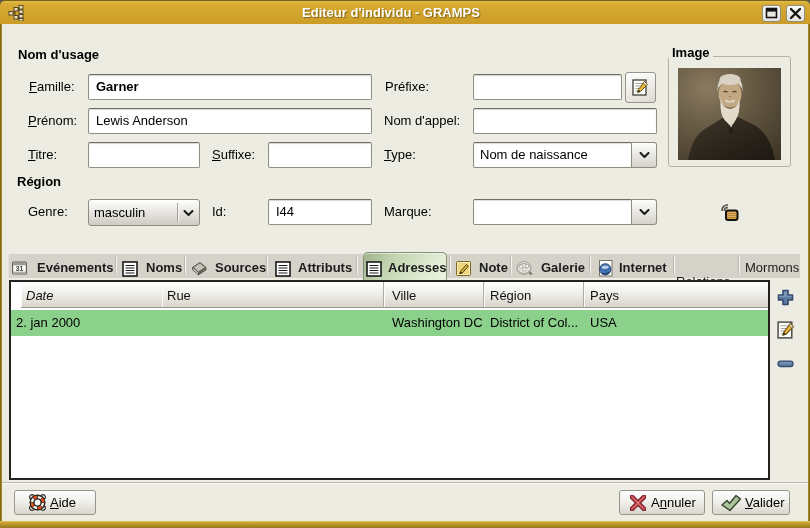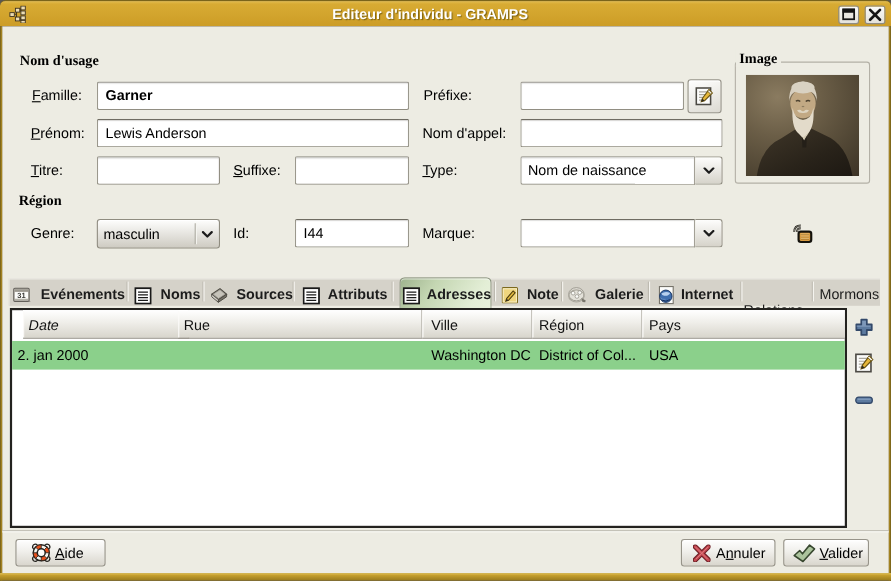--- a/index.html
+++ b/index.html
@@ -8,21 +8,21 @@
 #titlebar { position:absolute; left:0; top:0; width:810px; height:24px;
   background:linear-gradient(to bottom,#e2bc50 0%,#d8ab33 12%,#d2a42d 55%,#cc9c26 100%);
   border-top:1px solid #7a641a; border-radius:5px 5px 0 0; }
 #title { position:absolute; left:0; top:4px; width:782px; text-align:center; font-size:13px; font-weight:bold; color:#fff; text-shadow:1px 1px 1px #7c6212; }
 .tbtn { position:absolute; top:4px; width:19px; height:17px; background:linear-gradient(#fafaf8,#e4e2db); border:1px solid #8f8c83; border-radius:3px; }
 #content { position:absolute; left:2px; top:24px; width:806px; height:497px; background:#edece3; }
 #borderL { position:absolute; left:0; top:24px; width:2px; height:504px; background:linear-gradient(to right,#6d5a17,#bb9526); }
 #borderR { position:absolute; left:808px; top:24px; width:2px; height:504px; background:linear-gradient(to right,#bb9526,#6d5a17); }
 #borderB { position:absolute; left:0; top:521px; width:810px; height:7px; background:linear-gradient(#e3c257,#c49e2d 30%,#96781c); }
 .lbl { position:absolute; font-size:13px; color:#000; height:26px; line-height:26px; white-space:nowrap; }
-.bold { position:absolute; font-size:13px; font-weight:bold; color:#000; white-space:nowrap;font-family:Liberation Serif, serif; }
+.bold { position:absolute; font-size:13px; font-weight:bold; color:#000; white-space:nowrap; }
 .entry { position:absolute; height:26px; background:#fff; border:1px solid #918e82; border-top-color:#6f6c62; border-radius:2px; font-size:13px; line-height:24px; color:#000; padding-left:7px; white-space:nowrap; box-shadow:inset 0 1px 1px rgba(90,88,78,0.25); }
 .sqbtn { position:absolute; background:linear-gradient(160deg,#ffffff,#dcdad2); border:1px solid #97948a; border-radius:3px; box-shadow:inset 0 1px 0 #fff; }
 .combo { position:absolute; height:26px; }
 .combo .ce { position:absolute; left:0; top:0; height:26px; background:#fff; border:1px solid #8f8c80; border-top-color:#6f6c62; border-radius:2px 0 0 2px; font-size:13px; line-height:24px; padding-left:6px; white-space:nowrap; box-shadow:inset 0 1px 1px rgba(90,88,78,0.2); }
 .combo .ca { position:absolute; top:0; height:26px; background:linear-gradient(#fdfdfc,#d6d3ca); border:1px solid #8f8c80; border-left:none; border-radius:0 3px 3px 0; }
 .gbtn { position:absolute; background:linear-gradient(#fefefd,#cecbc2); border:1px solid #8f8c80; border-radius:3px; }
 u { text-decoration:underline; }
 #tabstrip { position:absolute; left:8px; top:253px; width:792px; height:25px; background:#d5d2c9; box-shadow:inset 0 1px 0 #eceae4, inset 1px 0 0 #e4e2da; }
 .tabtxt { position:absolute; top:253px; height:27px; line-height:29px; font-size:13px; font-weight:bold; color:#1c1c1c; white-space:nowrap; }
 .tabtxtn { position:absolute; top:253px; height:27px; line-height:29px; font-size:13px; color:#1c1c1c; white-space:nowrap; }

